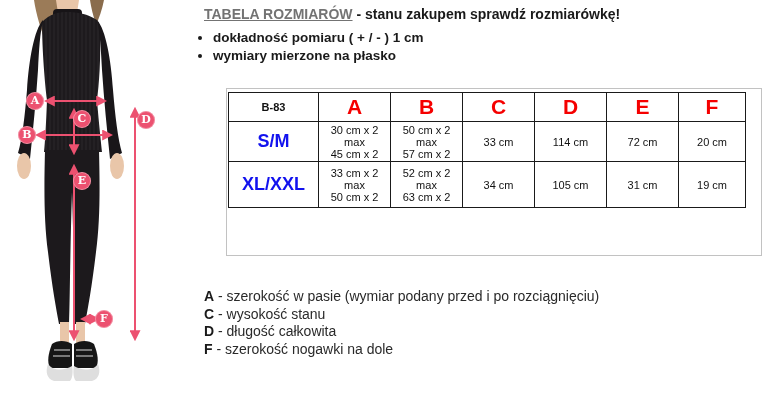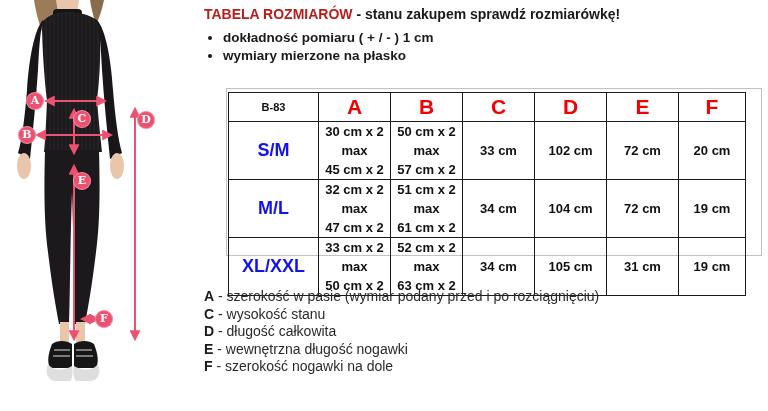--- a/index.html
+++ b/index.html
@@ -15,42 +15,42 @@
   .marker-badge {
     position:absolute; width:18px; height:18px; border-radius:50%;
     background:#ec5170; color:#ffffff; font-family:"DejaVu Serif", serif;
     font-weight:bold; font-size:11px; line-height:18px; text-align:center;
     box-shadow:0 0 0 1px rgba(255,255,255,0.35) inset;
   }
 
   
   .header-block { position:absolute; left:204px; top:6px; width:560px; }
   .title-line { font-size:14px; font-weight:bold; color:#1a1a1a; }
-  .title-red { color:#b91c1c; }
-  .bullet-list { margin-top:7px; margin-left:19px; list-style:disc; }
+  .title-red { color:#737373; text-decoration:underline; }
+  .bullet-list { margin-top:7px; margin-left:9px; list-style:disc; }
   .bullet-list li { font-size:13.5px; font-weight:bold; color:#1a1a1a; line-height:18px; }
 
   
   .grid-frame {
     position:absolute; left:226px; top:88px; width:536px; height:168px;
     border:1px solid #c2c2c2;
   }
   table.size-table {
     position:absolute; left:228px; top:92px;
     border-collapse:collapse; table-layout:fixed;
   }
   .size-table td, .size-table th {
     border:1px solid #1a1a1a; text-align:center; vertical-align:middle; padding:0;
   }
   .size-table .hdr-row { height:29px; }
   .size-table .col-letter { color:#f50000; font-size:21px; font-weight:bold; }
   .size-table .model-code { color:#111111; font-size:11px; font-weight:bold; }
   .size-table .size-label { color:#1212ee; font-size:18px; font-weight:bold; }
   .size-table .val {
-    color:#111111; font-size:13px; font-weight:bold; line-height:19px;
+    color:#111111; font-size:11px; font-weight:normal; line-height:12px;
     white-space:pre-line;
   }
 
   
   .legend-block { position:absolute; left:204px; top:288px; width:560px; }
   .legend-item { font-size:14px; line-height:17.5px; color:#2a2a2a; }
   .legend-item b { color:#1a1a1a; }
 </style>
 </head>
 <body>
@@ -149,36 +149,23 @@
       </tr>
       <tr style="height:40px">
         <td class="size-label">S/M</td>
         <td class="val">30 cm x 2
 max
 45 cm x 2</td>
         <td class="val">50 cm x 2
 max
 57 cm x 2</td>
         <td class="val">33 cm</td>
-        <td class="val">102 cm</td>
+        <td class="val">114 cm</td>
         <td class="val">72 cm</td>
         <td class="val">20 cm</td>
-      </tr>
-      <tr style="height:40px">
-        <td class="size-label">M/L</td>
-        <td class="val">32 cm x 2
-max
-47 cm x 2</td>
-        <td class="val">51 cm x 2
-max
-61 cm x 2</td>
-        <td class="val">34 cm</td>
-        <td class="val">104 cm</td>
-        <td class="val">72 cm</td>
-        <td class="val">19 cm</td>
       </tr>
       <tr style="height:46px">
         <td class="size-label">XL/XXL</td>
         <td class="val">33 cm x 2
 max
 50 cm x 2</td>
         <td class="val">52 cm x 2
 max
 63 cm x 2</td>
         <td class="val">34 cm</td>
@@ -186,17 +173,16 @@
         <td class="val">31 cm</td>
         <td class="val">19 cm</td>
       </tr>
     </tbody>
   </table>
 
   <div class="legend-block">
     <div class="legend-item"><b>A</b> <span>- szerokość w pasie (wymiar podany przed i po rozciągnięciu)</span></div>
     <div class="legend-item"><b>C</b> <span>- wysokość stanu</span></div>
     <div class="legend-item"><b>D</b> <span>- długość całkowita</span></div>
-    <div class="legend-item"><b>E</b> <span>- wewnętrzna długość nogawki</span></div>
     <div class="legend-item"><b>F</b> <span>- szerokość nogawki na dole</span></div>
   </div>
 
 </div>
 
 </body></html>

